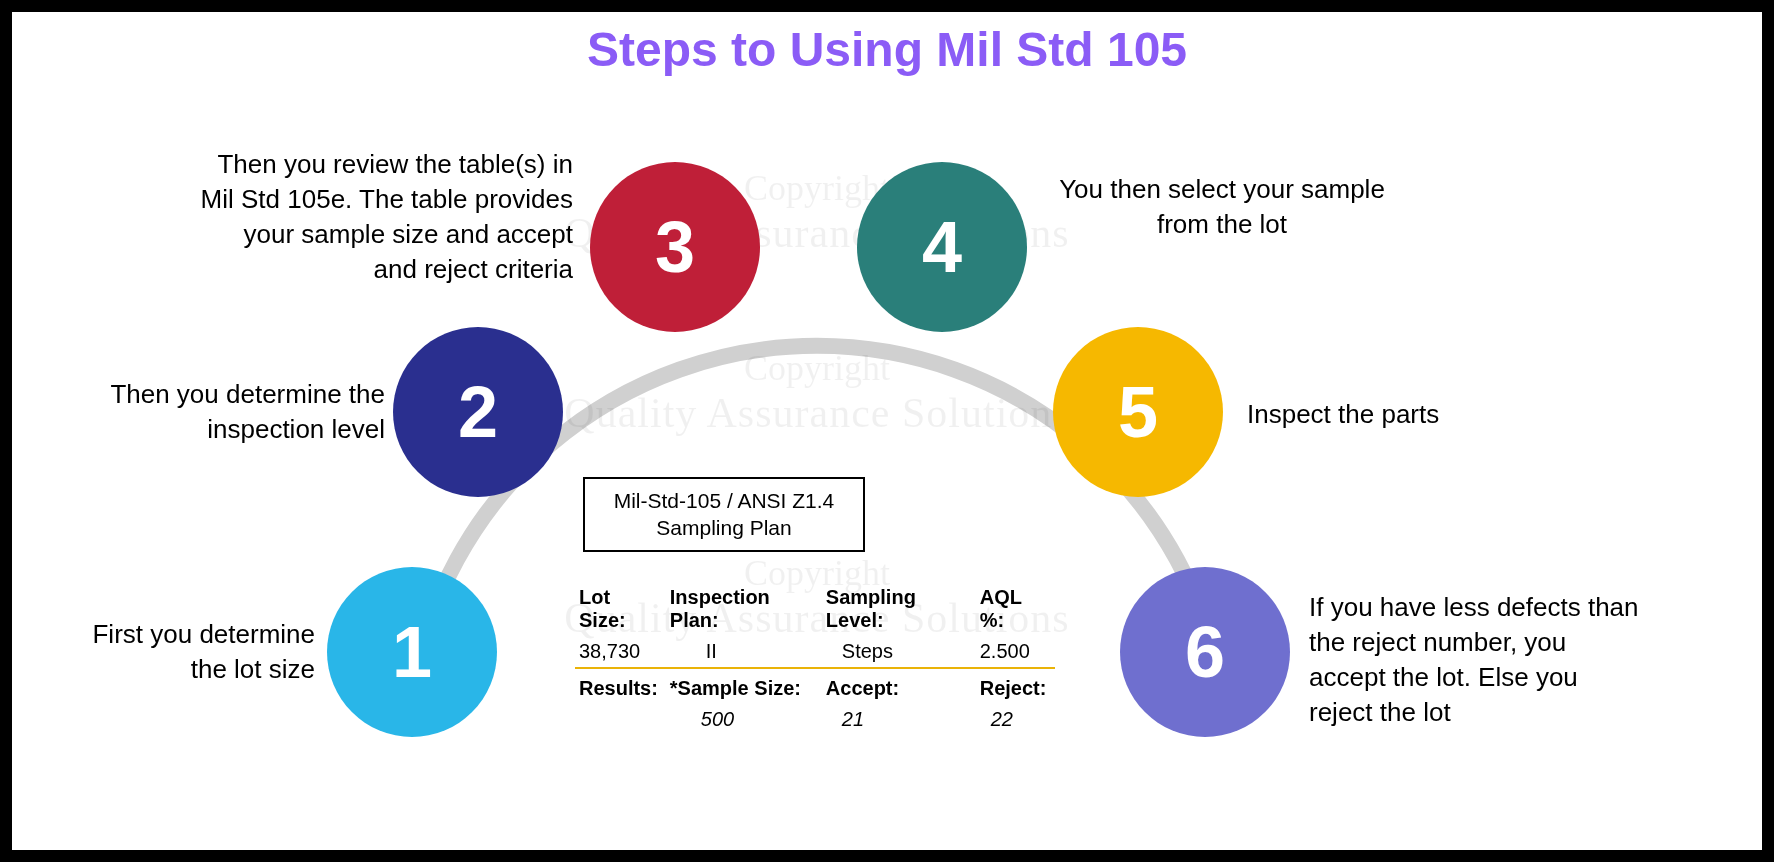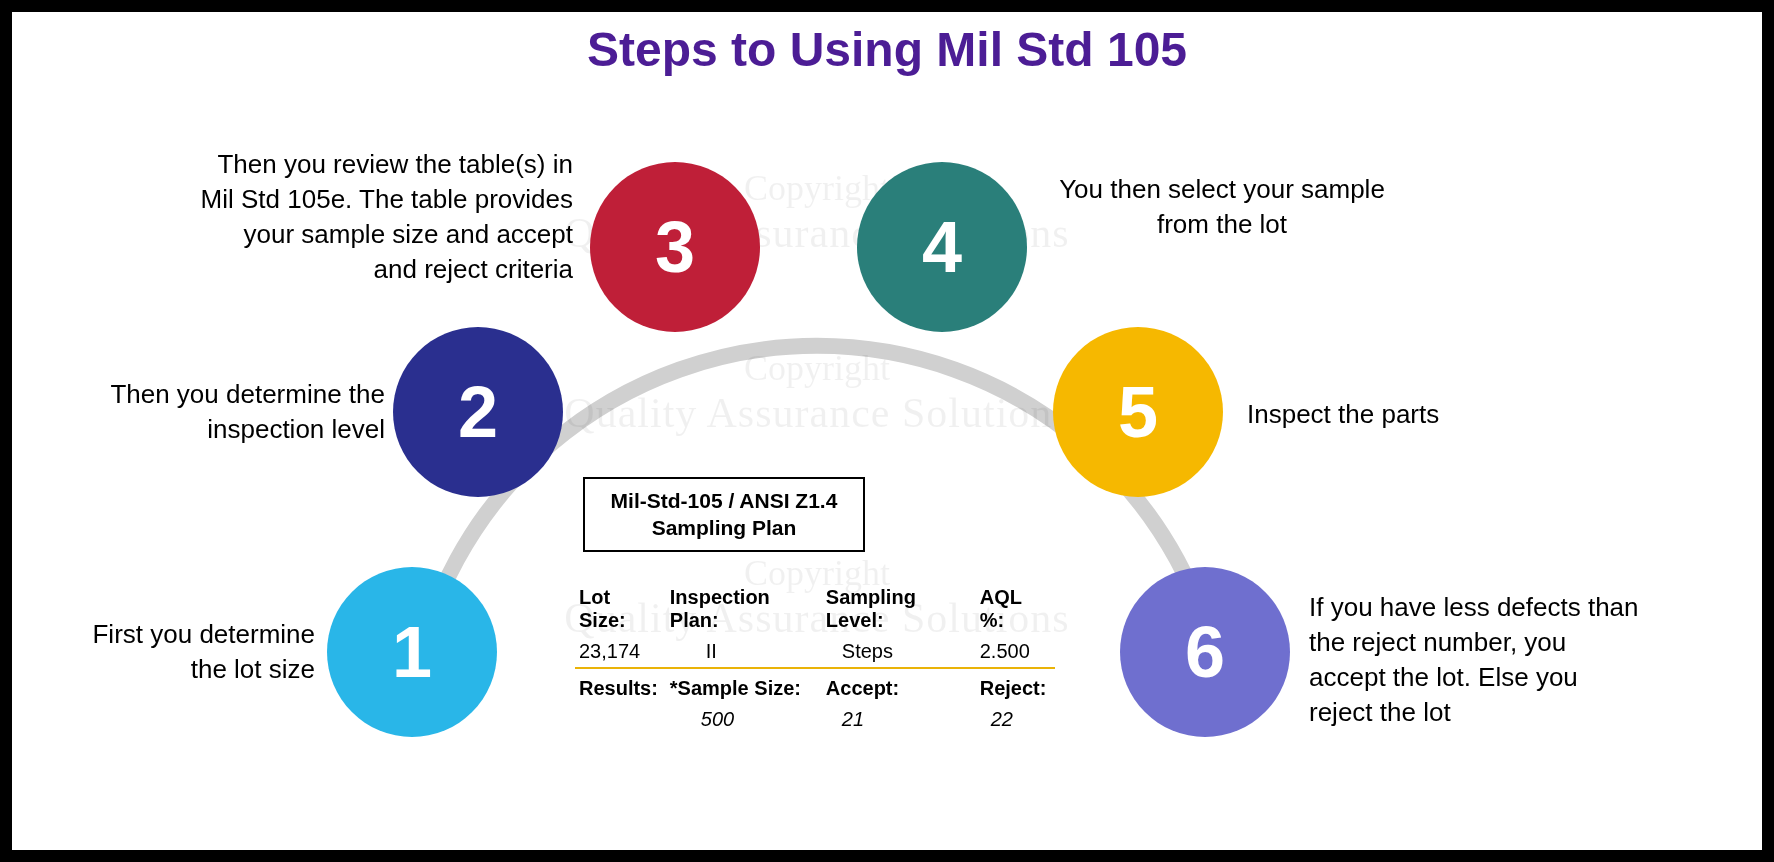--- a/index.html
+++ b/index.html
@@ -19,21 +19,21 @@
     overflow: hidden;
   }
   .title {
     position: absolute;
     top: 10px;
     left: 0;
     width: 100%;
     text-align: center;
     font-size: 48px;
     font-weight: 700;
-    color: #4c1d95;
+    color: #8b5cf6;
   }
 
   
   .arc-svg {
     position: absolute;
     left: 0;
     top: 0;
     pointer-events: none;
   }
 
@@ -84,21 +84,20 @@
     color: #000;
   }
   .panel-title {
     border: 2px solid #000;
     padding: 8px 14px;
     font-size: 21px;
     line-height: 1.3;
     width: 250px;
     text-align: center;
     margin: 0 0 30px 8px;
-    font-weight: bold;
   }
   .panel table {
     width: 100%;
     border-collapse: collapse;
     font-size: 20px;
   }
   .panel td {
     padding: 4px 4px;
     margin-left: 16px;
   }
@@ -176,21 +175,21 @@
     <div class="panel-title">Mil-Std-105 / ANSI Z1.4 Sampling Plan</div>
     <table>
       <tbody>
           <tr>
         <td class="hdr">Lot Size:</td>
         <td class="hdr">Inspection Plan:</td>
         <td class="hdr">Sampling Level:</td>
         <td class="hdr">AQL %:</td>
       </tr>
       <tr>
-        <td class="val">23,174</td>
+        <td class="val">38,730</td>
         <td class="val" style="padding-left:40px;">II</td>
         <td class="val" style="padding-left:20px;">Steps</td>
         <td class="val">2.500</td>
       </tr>
       <tr class="row-sep">
         <td class="hdr">Results:</td>
         <td class="hdr">*Sample Size:</td>
         <td class="hdr">Accept:</td>
         <td class="hdr">Reject:</td>
       </tr>

